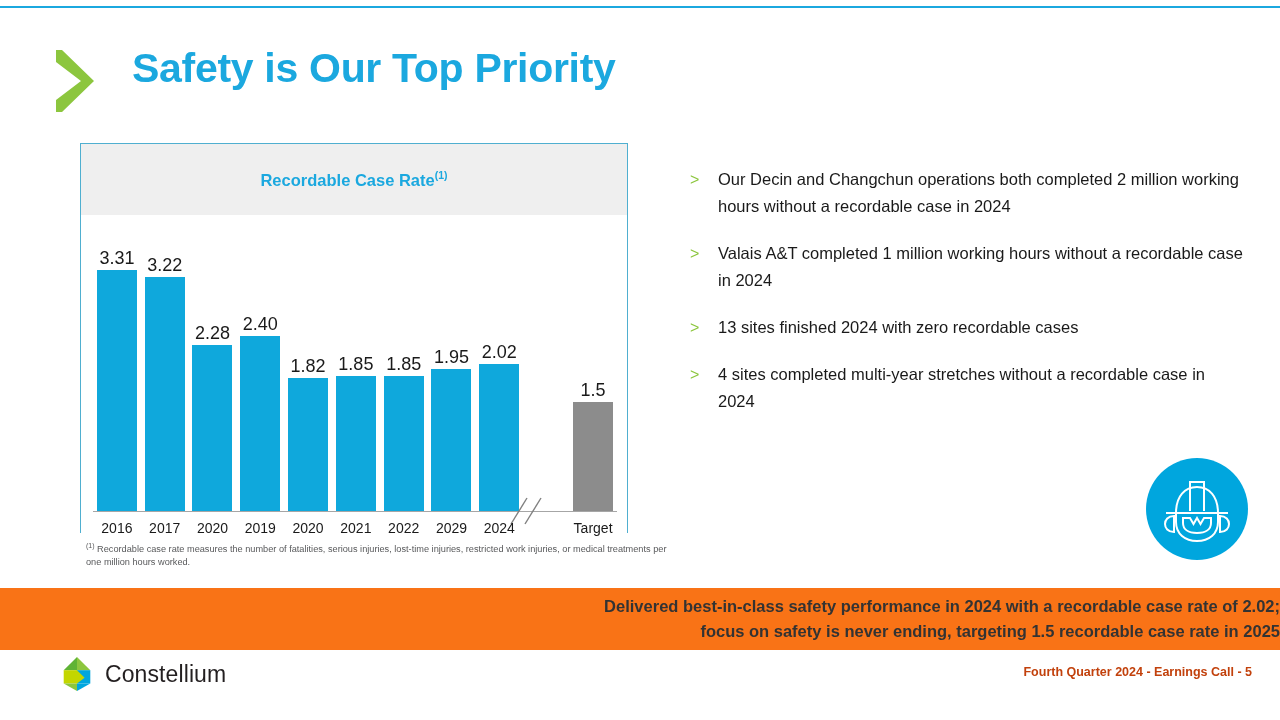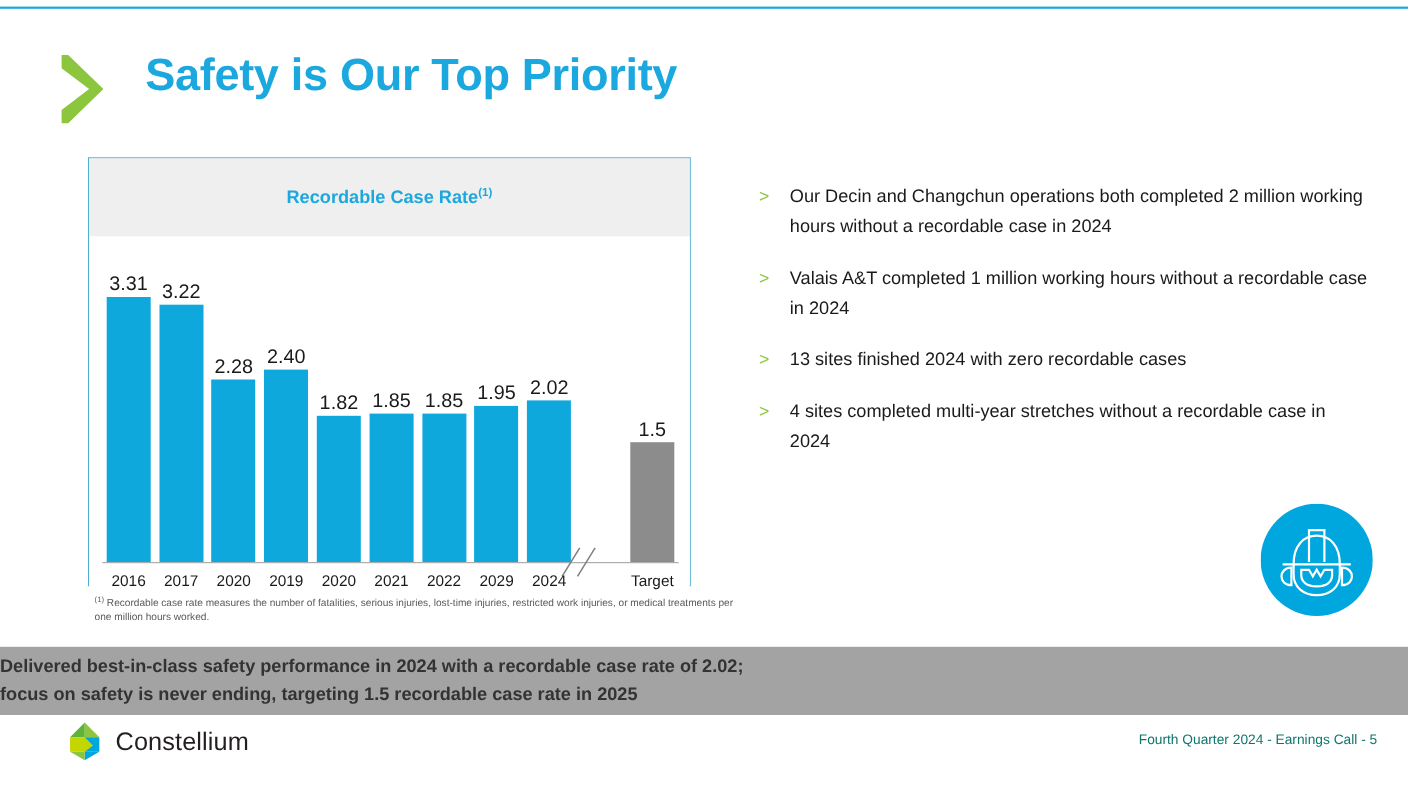--- a/index.html
+++ b/index.html
@@ -115,42 +115,42 @@
   
   .helmet-badge {
     position: absolute; left: 1146px; top: 458px;
     width: 102px; height: 102px;
   }
 
   
   .banner {
     position: absolute; left: 0; top: 588px;
     width: 1280px; height: 62px;
-    background: #a3a3a3;
+    background: #f97316;
     display: flex; flex-direction: column;
-    align-items: flex-start; justify-content: center;
+    align-items: flex-end; justify-content: center;
   }
   .banner-line {
     font-size: 16.5px; font-weight: bold; color: #333333;
     line-height: 25px; text-align: center;
   }
 
   
   .footer-logo {
     position: absolute; left: 58px; top: 655px;
     display: flex; align-items: center; justify-content: space-between;
   }
   .logo-mark { width: 38px; height: 38px; flex: 0 0 auto; }
   .logo-word {
     margin-left: 9px; font-size: 23px; color: #231F20;
     letter-spacing: 0.1px; line-height: 1;
   }
   .footer-right {
     position: absolute; right: 28px; top: 665px;
-    font-size: 12.5px; color: #0f766e; white-space: nowrap;
+    font-size: 12.5px; color: #c2410c; white-space: nowrap; font-weight: bold;
   }
 </style>
 </head>
 <body>
 
 <div class="slide">
 
   <div class="top-rule"></div>
 
   <div class="title-row">

